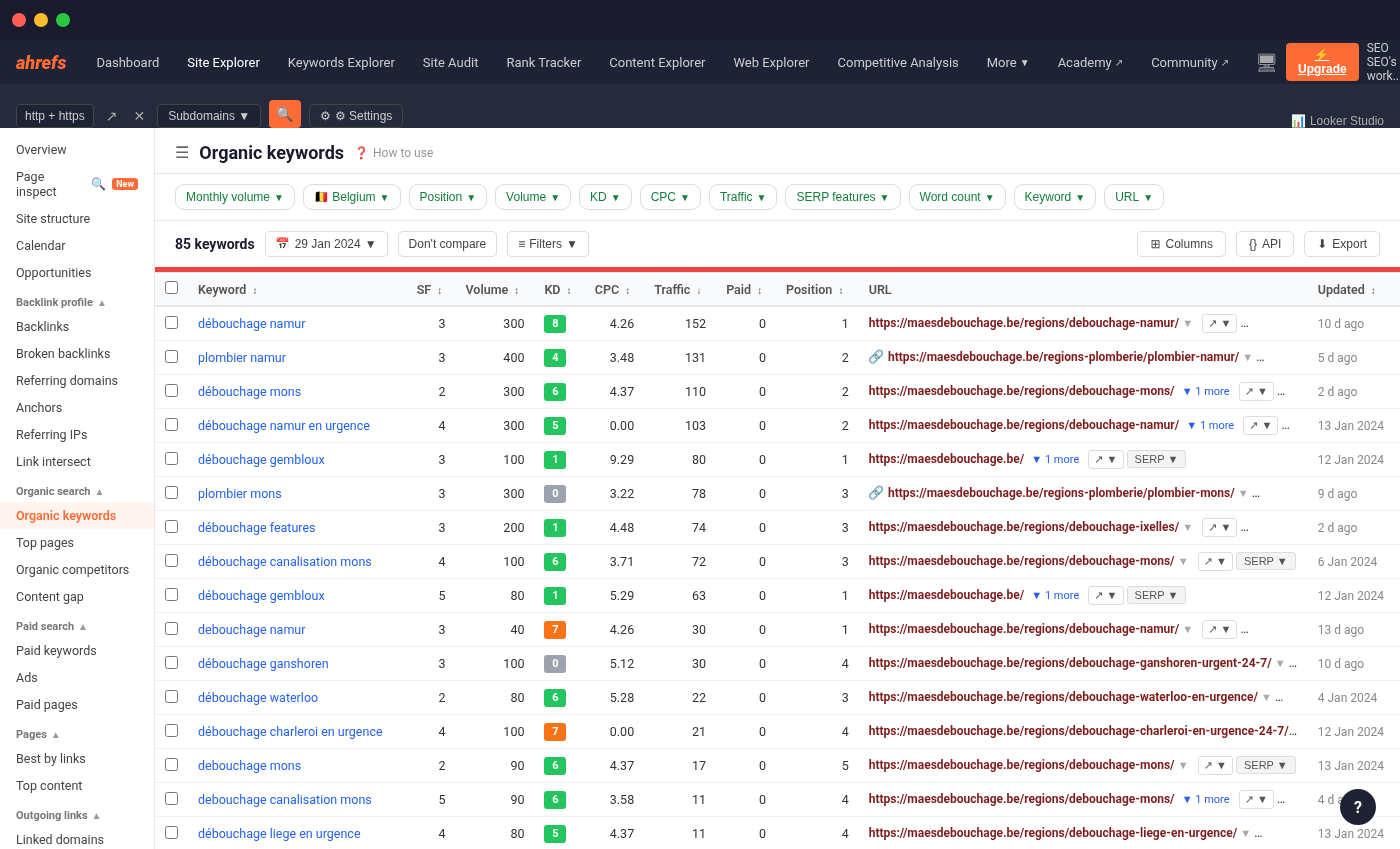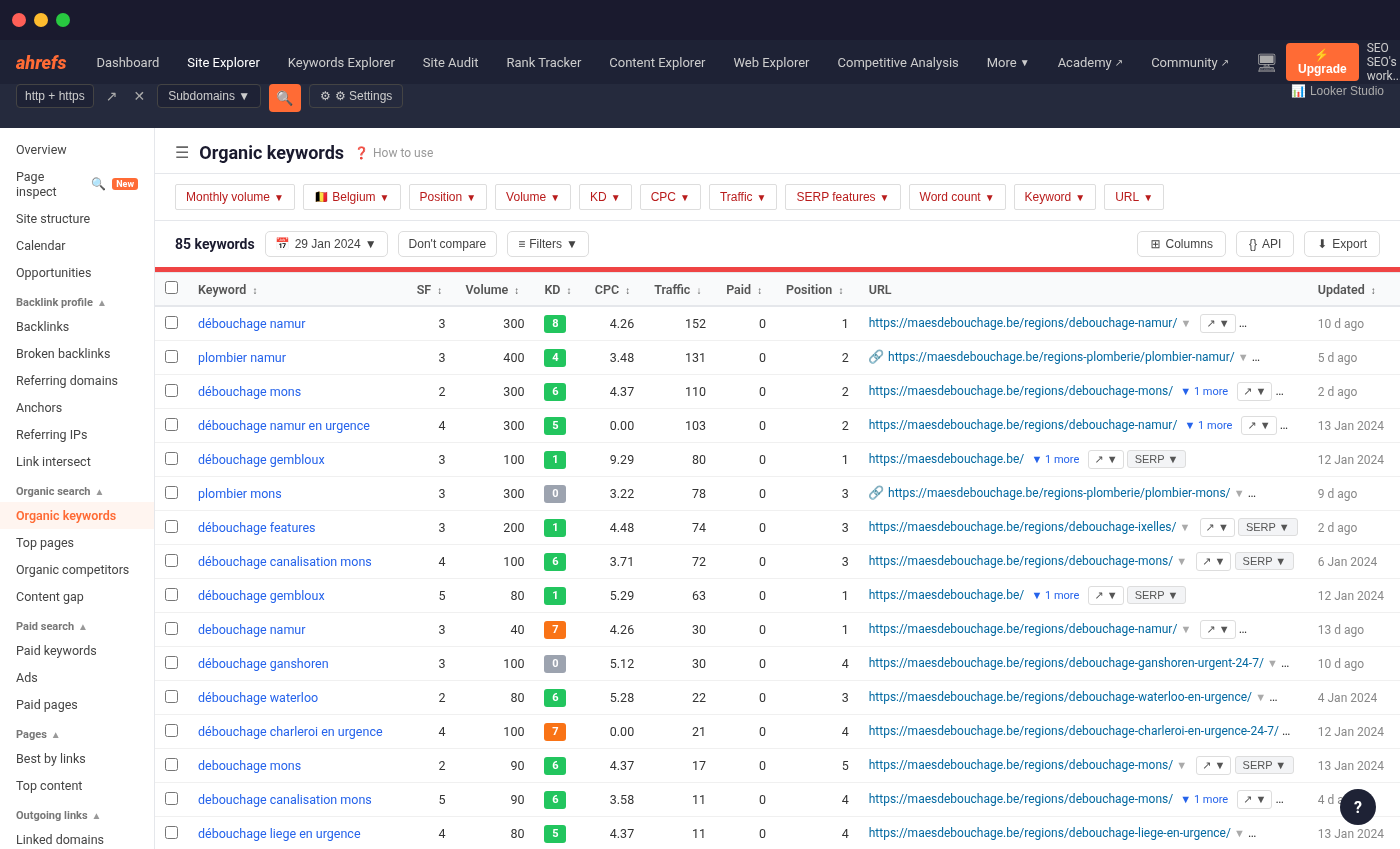--- a/index.html
+++ b/index.html
@@ -50,29 +50,30 @@
     .nav-right { display: flex; align-items: center; gap: 8px; }
     .btn-upgrade {
       background: #ff6b35;
       color: #fff;
       border: none;
       padding: 5px 12px;
       border-radius: 4px;
       cursor: pointer;
       font-size: 12px;
       font-weight: 600;
+      text-decoration: underline;
     }
     .nav-workspace { color: #ccc; font-size: 12px; display: flex; align-items: center; gap: 4px; }
 
     
     .url-bar {
       background: #252a3d;
       height: 44px;
       display: flex;
-      align-items: flex-start;
+      align-items: flex-end;
       padding: 0 16px;
       gap: 8px;
     }
     .protocol-select {
       background: #1e2235;
       color: #ccc;
       border: 1px solid #444;
       border-radius: 4px;
       padding: 4px 8px;
       font-size: 12px;
@@ -220,23 +221,23 @@
       padding: 10px 20px;
       display: flex;
       align-items: center;
       gap: 8px;
       flex-wrap: wrap;
       border-bottom: 1px solid #e5e7eb;
     }
     .filter-btn {
       border: 1px solid #ddd;
       background: #fff;
-      color: #b91c1c;
+      color: #15803d;
       padding: 5px 10px;
-      border-radius: 2px;
+      border-radius: 9px;
       cursor: pointer;
       font-size: 12px;
       display: flex;
       align-items: center;
       gap: 4px;
     }
     .filter-btn .arrow { font-size: 10px; }
 
     
     .results-bar {
@@ -310,21 +311,21 @@
       user-select: none;
     }
     tbody td {
       padding: 7px 10px;
       border-bottom: 1px solid #f0f0f0;
       color: #333;
       white-space: nowrap;
     }
     .cb-col { width: 32px; }
     .keyword-link { color: #2563eb; text-decoration: none; cursor: pointer; }
-    .url-link { color: #0369a1; text-decoration: none; cursor: pointer; font-size: 12px; }
+    .url-link { color: #7f1d1d; text-decoration: none; cursor: pointer; font-size: 12px; font-weight: bold; }
     .kd-badge {
       display: inline-block;
       width: 22px;
       height: 18px;
       border-radius: 3px;
       text-align: center;
       line-height: 18px;
       font-size: 11px;
       font-weight: 700;
       color: #fff;

